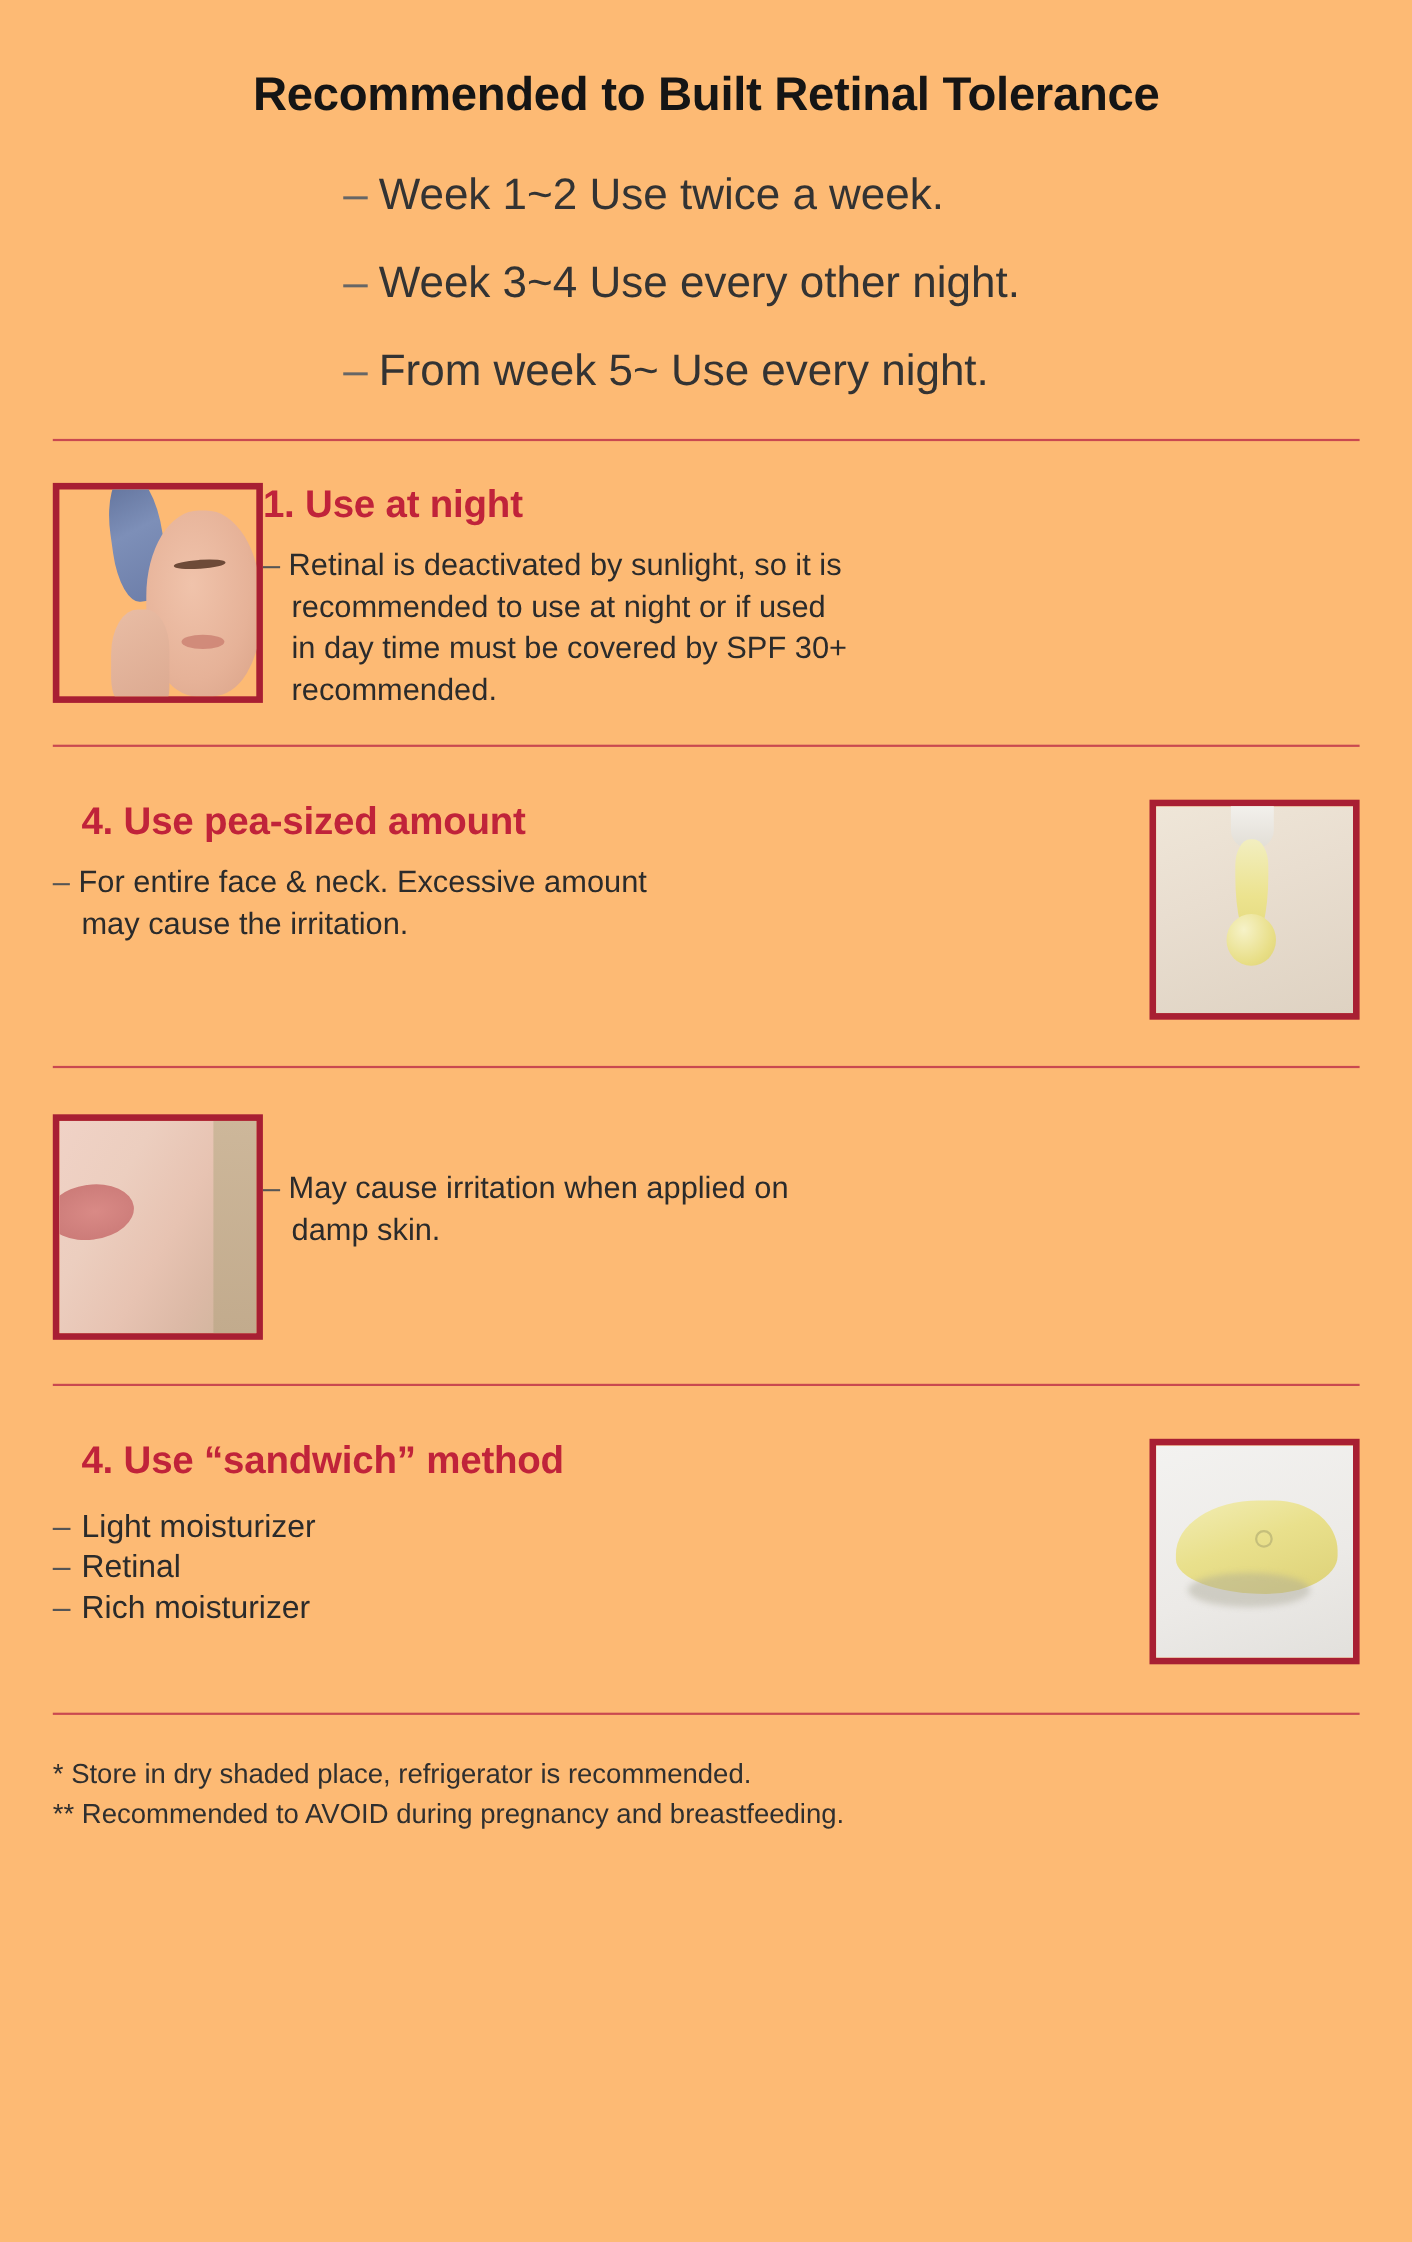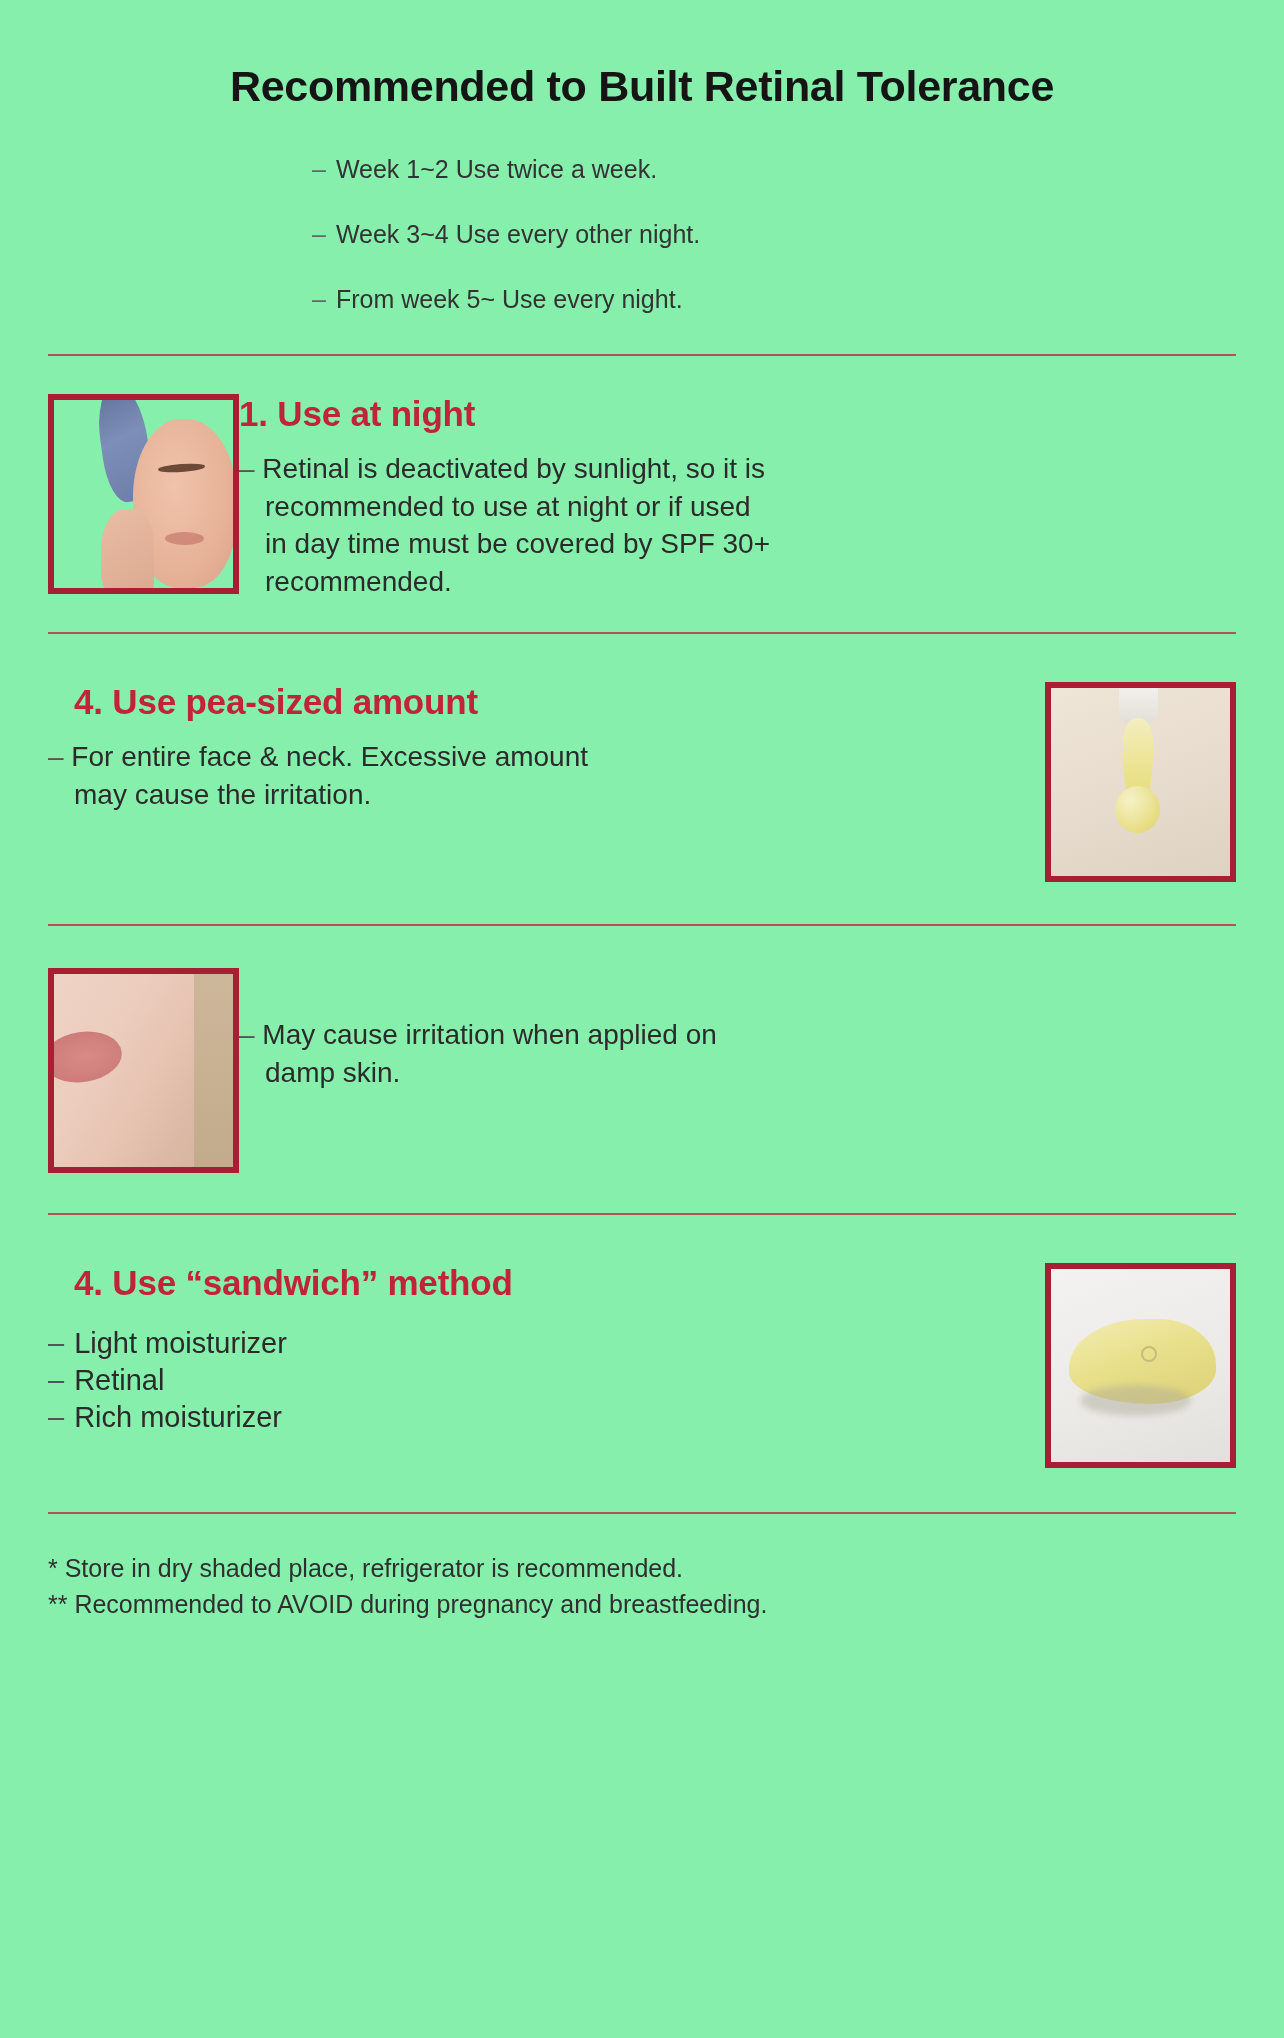--- a/index.html
+++ b/index.html
@@ -13,40 +13,40 @@
   body {
     font-family: "Liberation Sans", sans-serif;
     color: #2b2b2b;
     overflow: hidden;
   }
 
   .page {
     position: relative;
     width: 1284px;
     height: 2038px;
-    background: #86efac;
+    background: #fdba74;
   }
 
   
   .title {
     text-align: center;
     font-size: 43px;
     font-weight: bold;
     letter-spacing: -0.3px;
     color: #151515;
     padding-top: 62px;
   }
 
   
   .intro {
     margin-top: 46px;
     padding-left: 312px;
   }
   .intro-line {
-    font-size: 25px;
+    font-size: 40px;
     color: #333333;
     line-height: 1.0;
     margin-bottom: 40px;
     white-space: nowrap;
   }
   .intro-line .dash { color: #666; margin-right: 10px; }
 
   
   .divider {
     height: 2px;

